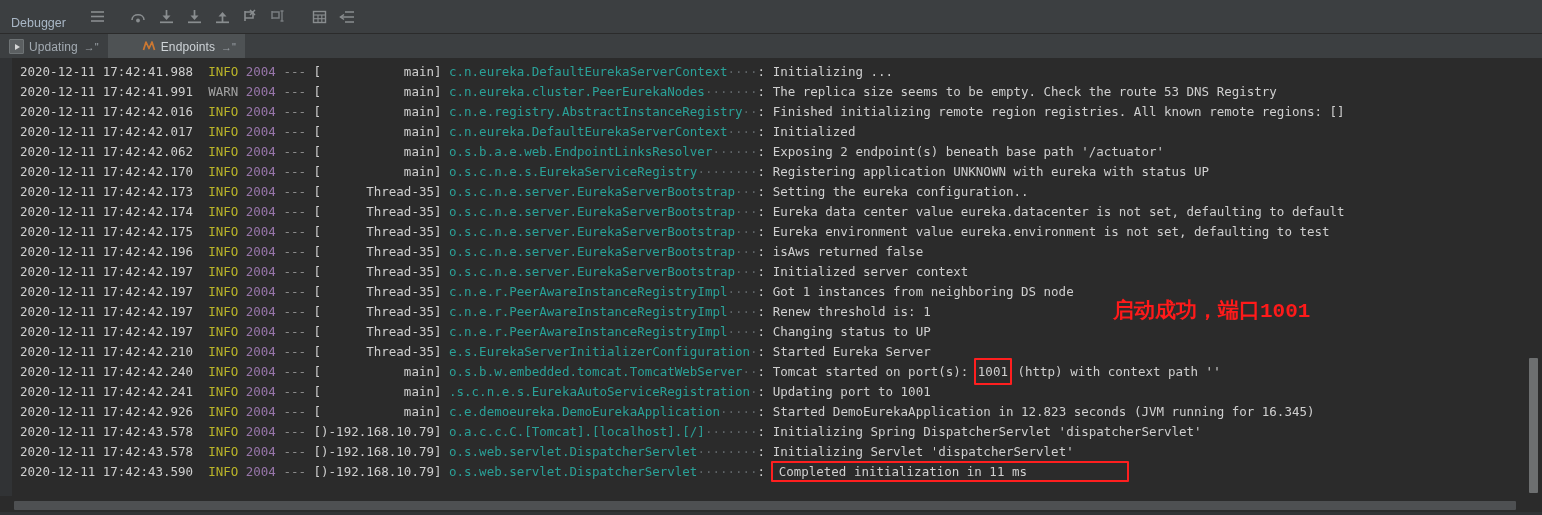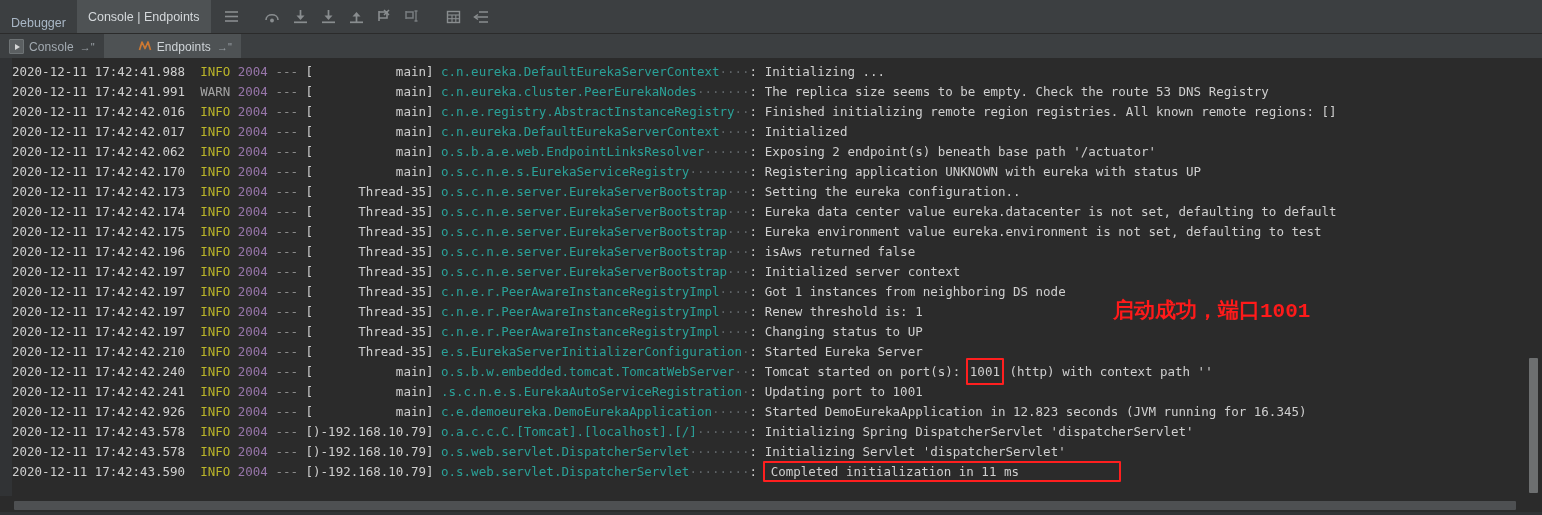--- a/index.html
+++ b/index.html
@@ -57,21 +57,21 @@
 
   
   .console{
     position:absolute;left:0;top:58px;right:0;bottom:0;
     background:#2b2b2b;overflow:hidden;
   }
   .gutter{
     position:absolute;left:0;top:0;width:12px;bottom:0;background:#313335;
   }
   .loglist{
-    position:absolute;left:12px;top:4px;right:20px;
+    position:absolute;left:20px;top:4px;right:20px;
     font-size:12.5px;line-height:20px;white-space:pre;
   }
   .row{height:20px;white-space:pre;}
   .c-date{color:#cfcfcf;}
   .c-info{color:#bbb529;}
   .c-warn{color:#a3a3a3;}
   .c-pid{color:#9876aa;}
   .c-dash{color:#8a8a8a;}
   .c-thread{color:#cfcfcf;}
   .c-class{color:#2aa198;}
@@ -100,21 +100,20 @@
   .htrack{position:absolute;left:0;right:0;bottom:0;height:19px;background:#2b2b2b;}
   .bottomline{position:absolute;left:0;right:0;bottom:0;height:3px;background:#313335;}
 </style>
 </head>
 <body>
 
 <div class="app">
 
   <div class="topbar">
     <div class="tabbtn inactive">Debugger</div>
-    <div class="tabbtn active">Console | Endpoints</div>
 
     <div class="tb-icons">
       <div class="ticon">
         <svg width="15" height="13" viewBox="0 0 15 13">
             <g stroke="#a7abad" stroke-width="1.6">
           <line x1="1" y1="2" x2="14" y2="2"></line>
               <line x1="1" y1="6.5" x2="14" y2="6.5"></line>
               <line x1="1" y1="11" x2="14" y2="11"></line>
         </g>
           </svg>
@@ -179,21 +178,21 @@
             </g>
             <path d="M5 4.5 L1.5 7 L5 9.5" fill="none" stroke="#a7abad" stroke-width="1.5"></path>
           </svg>
       </div>
     </div>
   </div>
 
   <div class="subbar">
     <div class="subtab">
       <span class="runico"></span>
-      <span class="lbl">Console</span>
+      <span class="lbl">Updating</span>
       <span class="pin">→"</span>
     </div>
     <div class="subtab sel">
       <span>
         <svg width="14" height="13" viewBox="0 0 14 13">
             <path d="M1.5 11 L4 3 L7 9.5 L10 3 L12.5 11" fill="none" stroke="#cc7832" stroke-width="1.7" stroke-linejoin="round"></path>
           </svg>
       </span>
       <span class="lbl">Endpoints</span>
       <span class="pin">→"</span>

